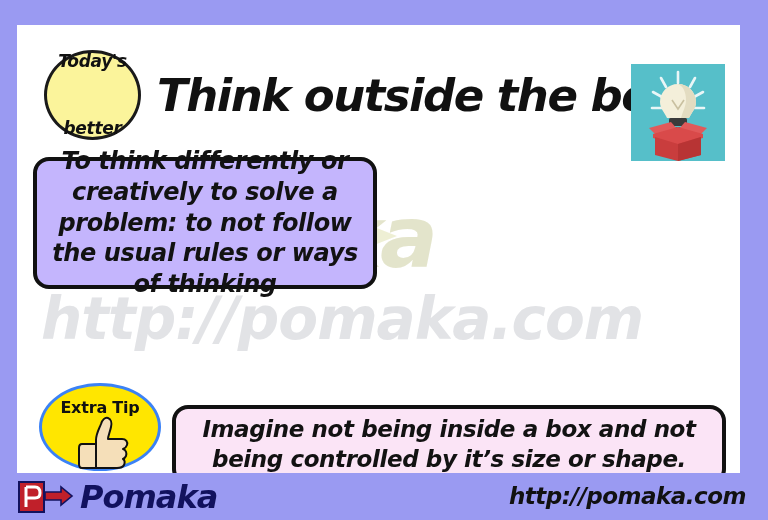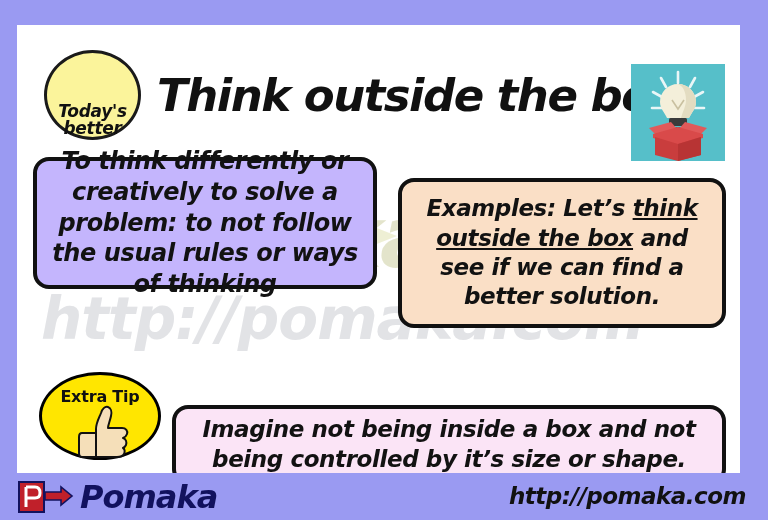--- a/index.html
+++ b/index.html
@@ -93,21 +93,21 @@
     left: 27px;
     top: 25px;
     width: 97px;
     height: 90px;
     border-radius: 50%;
     background: #fbf49b;
     border: 3.5px solid #1a1a1a;
     display: flex;
     flex-direction: column;
     align-items: center;
-    justify-content: flex-end;
+    justify-content: space-between;
     line-height: 1.0;
   }
   .badge-today span {
     font-family: "DejaVu Sans", sans-serif;
     font-size: 17px;
     font-weight: bold;
     font-style: italic;
     color: #111;
     letter-spacing: -0.3px;
   }
@@ -184,26 +184,26 @@
     background: #fbe4f6;
     padding: 2px 10px;
     margin-top: 27px;
   }
   .box-tip p { font-size: 23px; line-height: 1.3; }
 
   
   .badge-tip {
     position: absolute;
     left: 22px;
-    top: 347px;
+    top: 358px;
     width: 122px;
     height: 88px;
     border-radius: 50%;
     background: #ffe600;
-    border: 3px solid #000000;
+    border: 3px solid #3b82f6;
     z-index: 4;
   }
   .badge-tip .tip-label {
     position: absolute;
     left: 0; right: 0;
     top: 12px;
     text-align: center;
     font-family: "DejaVu Sans", sans-serif;
     font-size: 16px;
     font-weight: bold;
@@ -300,23 +300,20 @@
 
         <path d="M24 73 L47 80 L70 73 L70 91 L47 97 L24 91 Z" fill="#c93d3d"></path>
         <path d="M47 80 L70 73 L70 91 L47 97 Z" fill="#b83434"></path>
       </svg>
     </div>
 
     <div class="box box-definition">
       <p>To think differently or creatively to solve a problem: to not follow the usual rules or ways of thinking</p>
     </div>
 
-    <div class="box box-examples">
-      <p><span>Examples:</span><span> Let’s </span><u>think outside the box</u><span> and see if we can find a better solution.</span></p>
-    </div>
 
     <div class="badge-tip">
       <div class="tip-label">Extra Tip</div>
       <svg class="thumb-svg" width="62" height="56" viewBox="0 0 62 56" aria-hidden="true">
         <g stroke="#111" stroke-width="2" stroke-linejoin="round" fill="#f5dfb9">
           <path d="M24 54 L24 26 C24 20 27 15 29 10 C30 6 33 3 36 4 C39 5 40 9 39 13 C38 18 36 22 36 25 L50 25
                    C54 25 56 28 55 31 C54 34 51 35 51 35 C54 36 55 39 54 42 C53 44 51 45 51 45
                    C53 46 53 49 52 51 C51 53 48 54 45 54 Z"></path>
           <path d="M10 30 L24 30 L24 54 L10 54 C8 54 7 52 7 50 L7 34 C7 32 8 30 10 30 Z"></path>
         </g>

